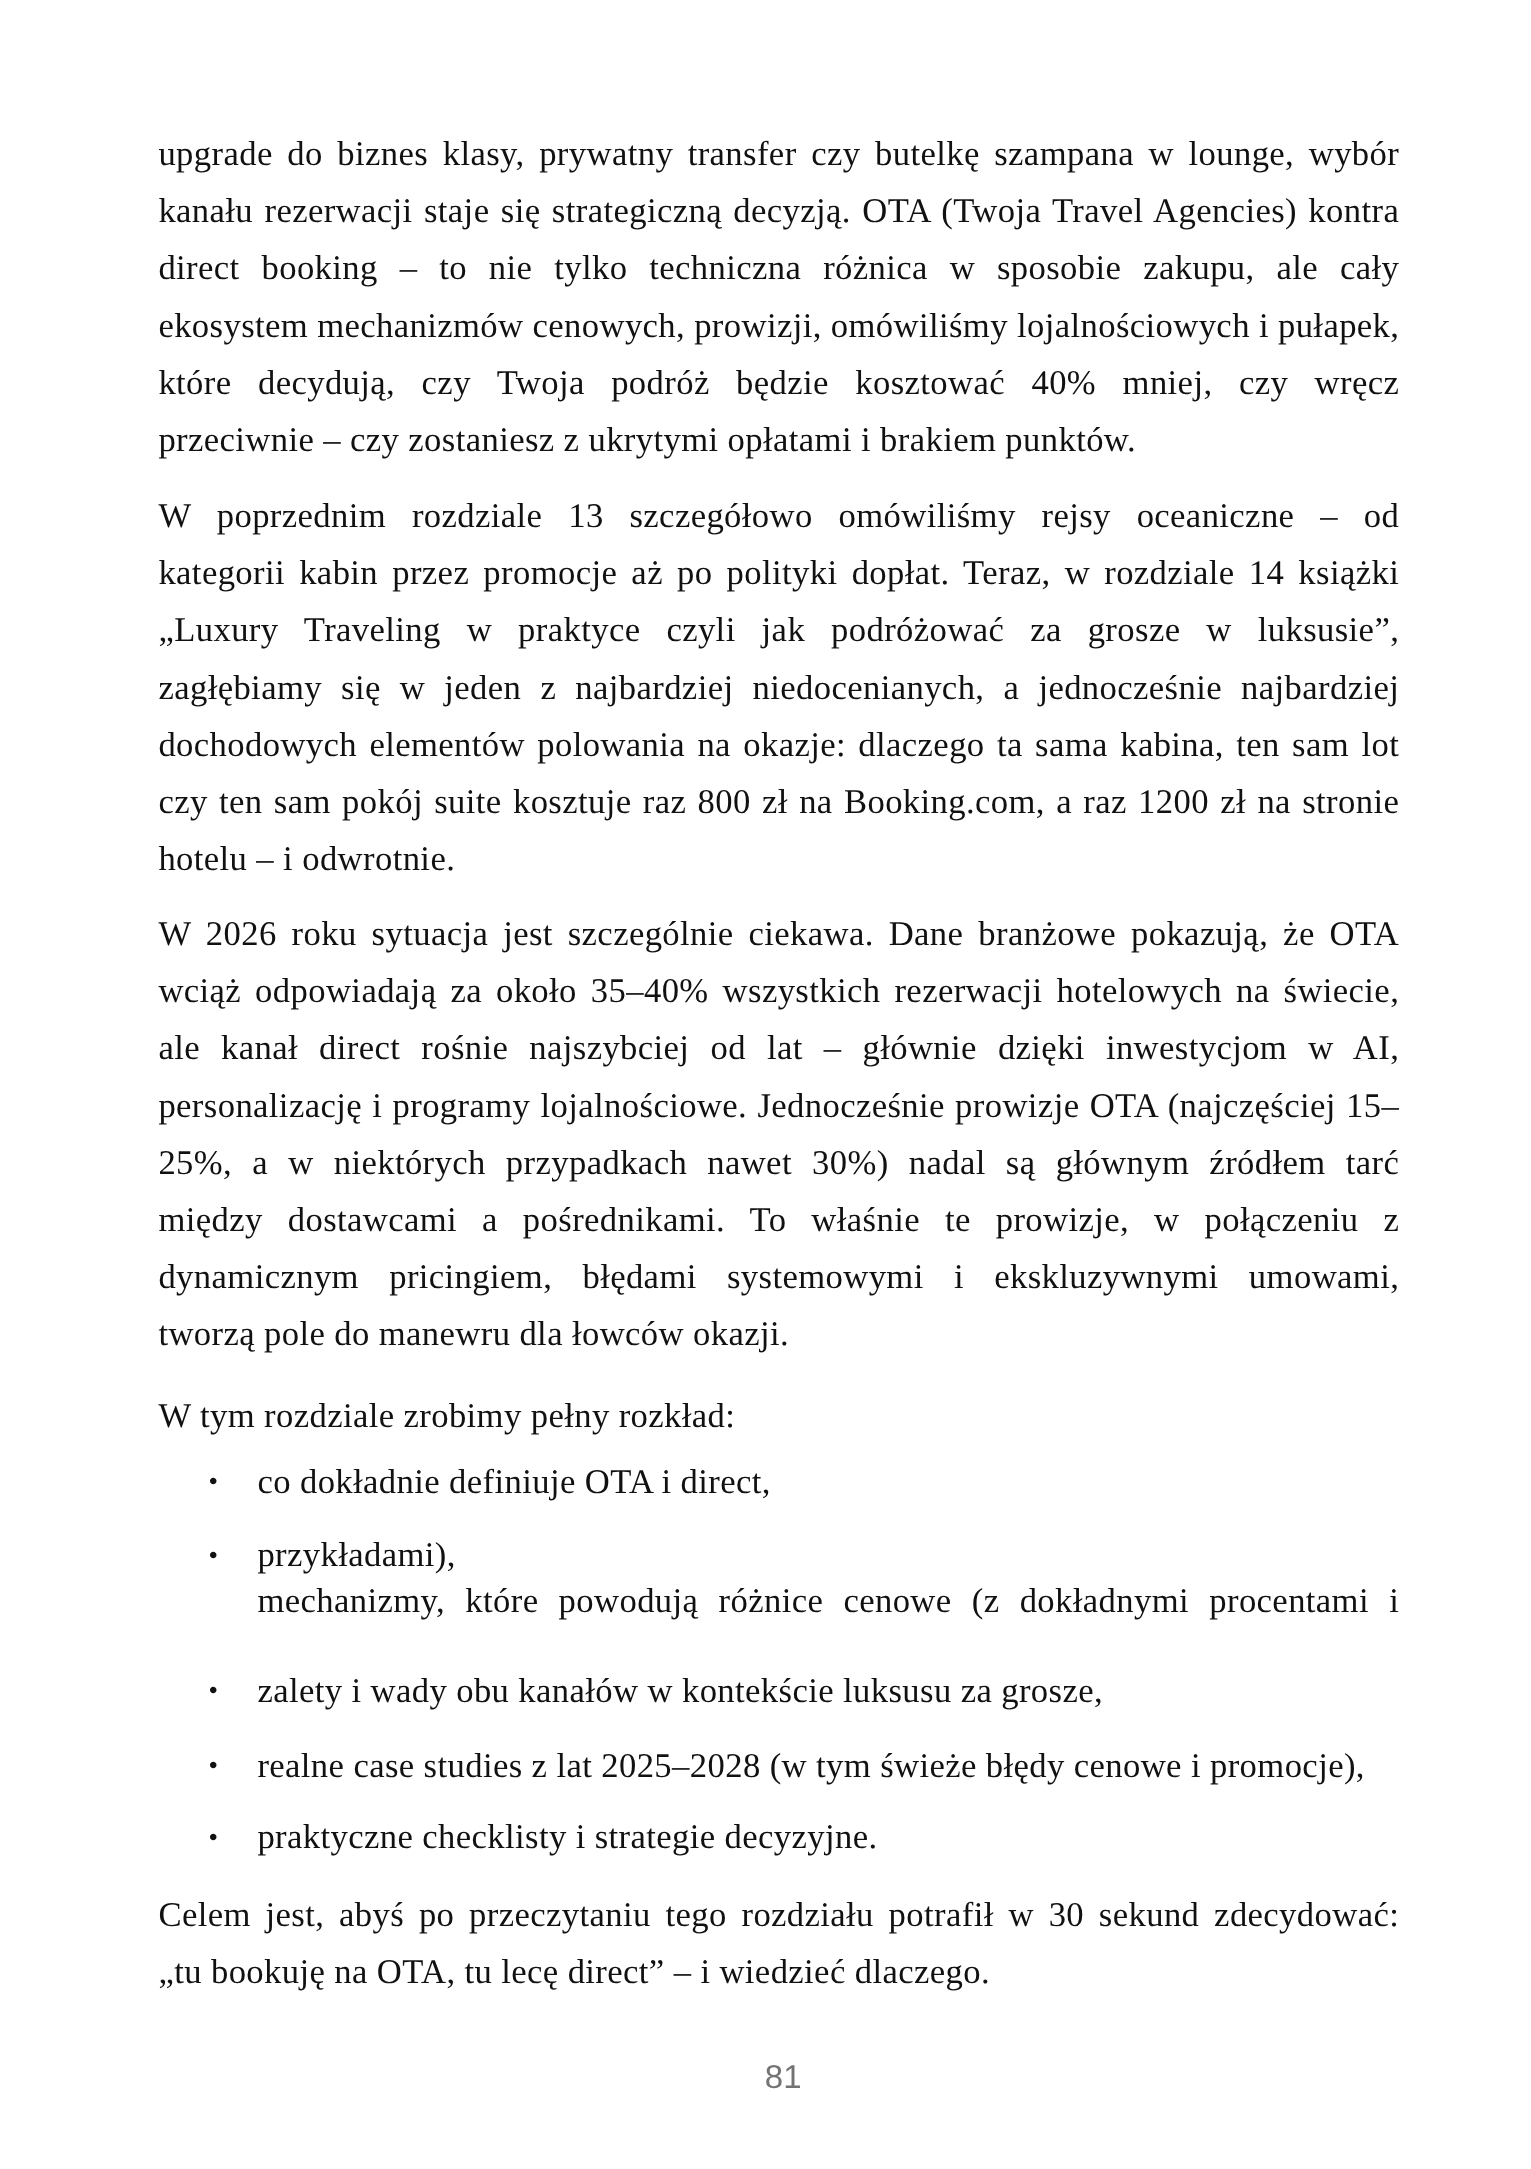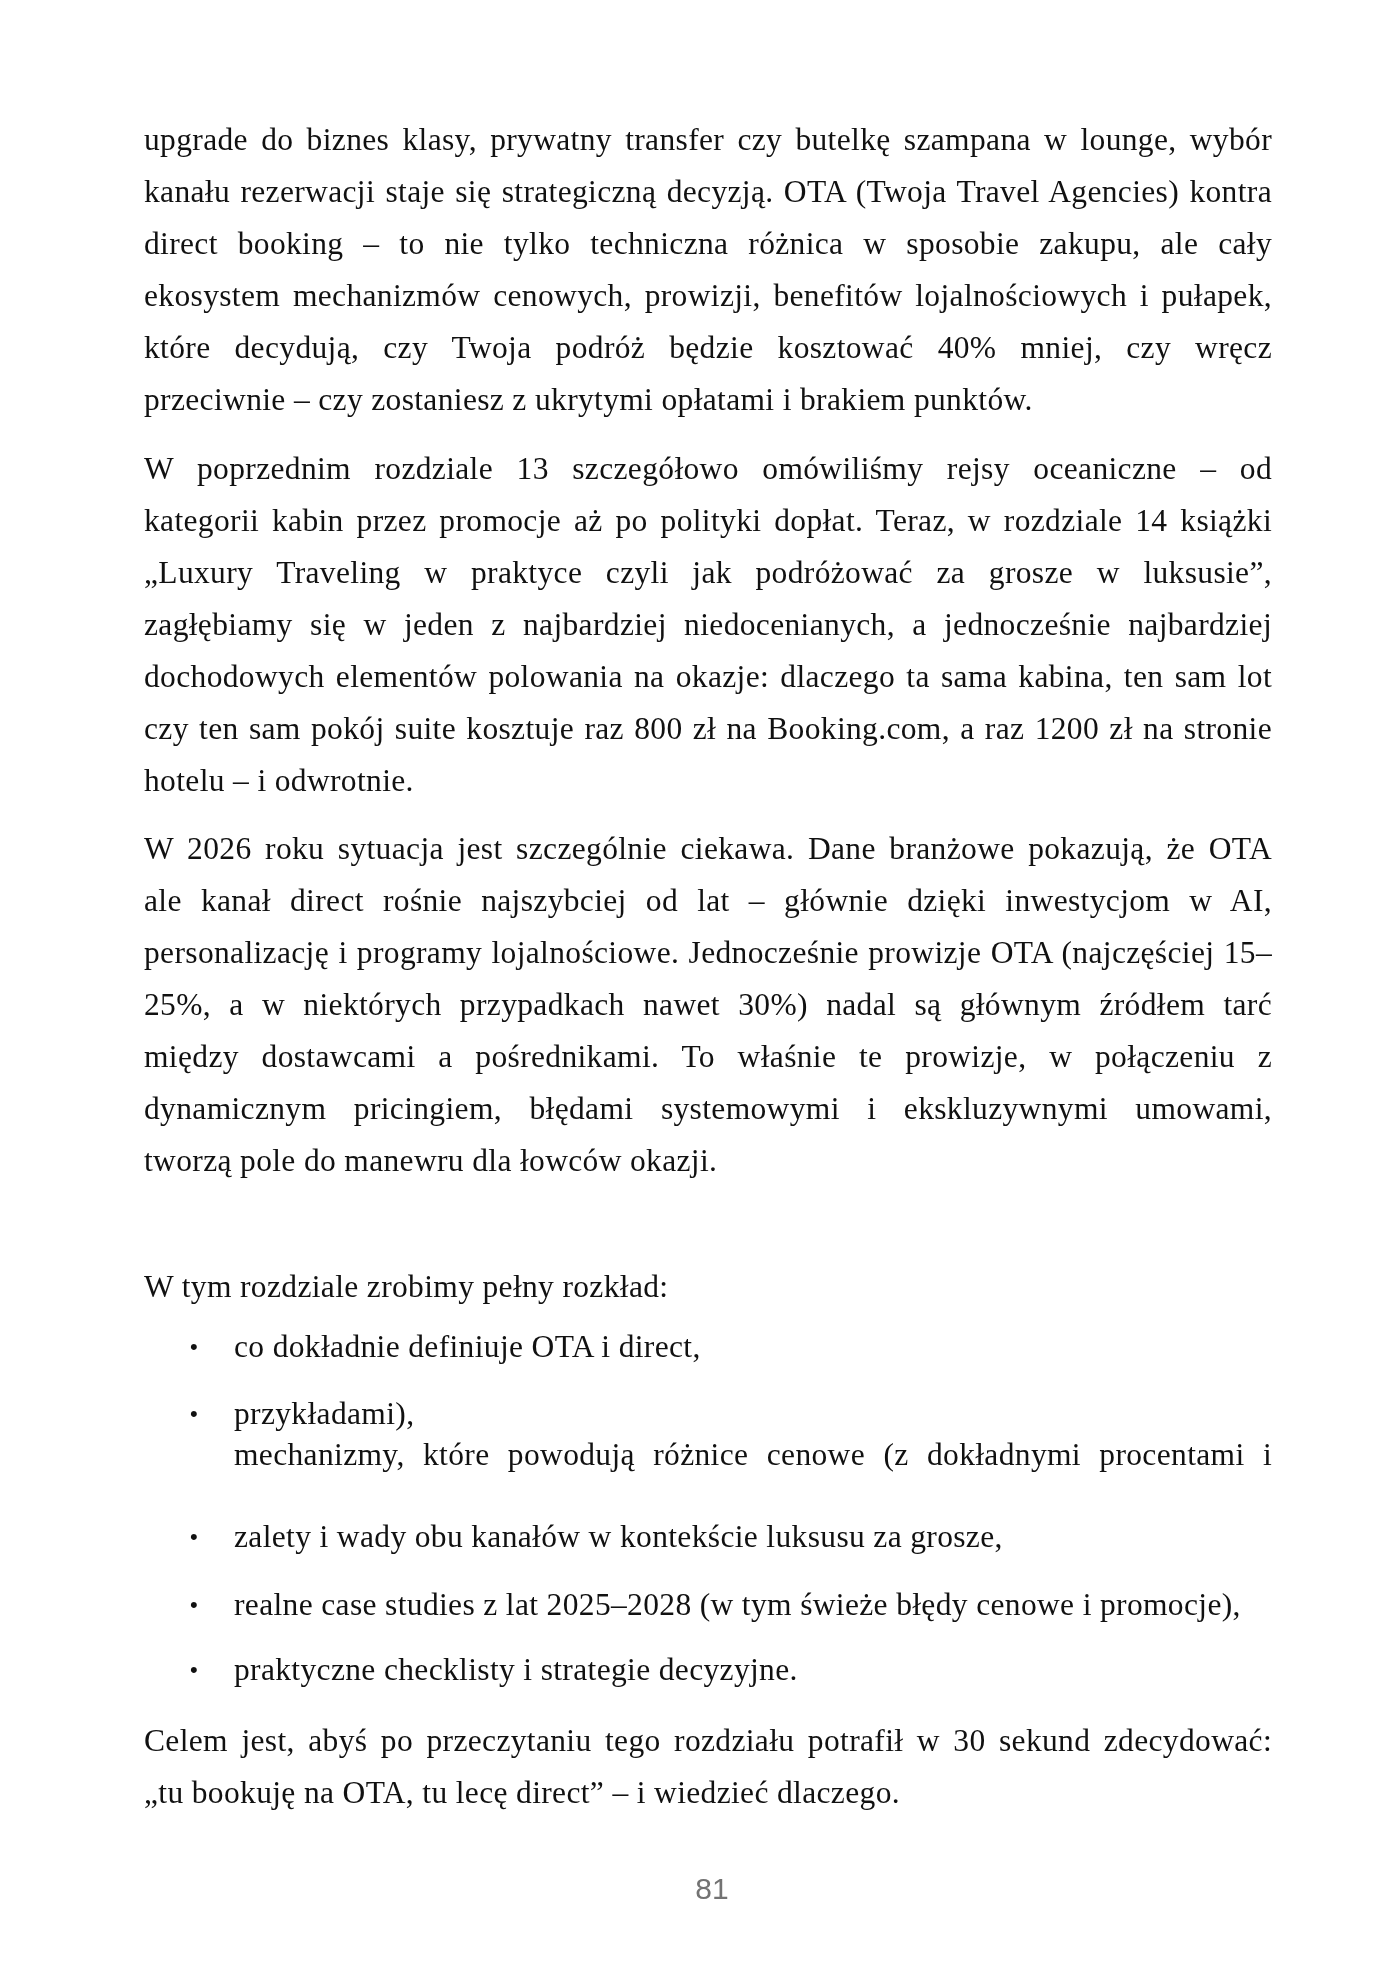--- a/index.html
+++ b/index.html
@@ -85,37 +85,38 @@
 </style>
 </head>
 <body>
 
 <div class="page">
 
   <div class="para" style="top:114px;">
     <span class="line">upgrade do biznes klasy, prywatny transfer czy butelkę szampana w lounge, wybór</span>
     <span class="line">kanału rezerwacji staje się strategiczną decyzją. OTA (Twoja Travel Agencies) kontra</span>
     <span class="line">direct booking – to nie tylko techniczna różnica w sposobie zakupu, ale cały</span>
-    <span class="line">ekosystem mechanizmów cenowych, prowizji, benefitów lojalnościowych i pułapek,</span>
+    <span class="line">ekosystem mechanizmów cenowych, prowizji, omówiliśmy lojalnościowych i pułapek,</span>
     <span class="line">które decydują, czy Twoja podróż będzie kosztować 40% mniej, czy wręcz</span>
     <span class="line last">przeciwnie – czy zostaniesz z ukrytymi opłatami i brakiem punktów.</span>
   </div>
 
   <div class="para" style="top:443px;">
     <span class="line">W poprzednim rozdziale 13 szczegółowo omówiliśmy rejsy oceaniczne – od</span>
     <span class="line">kategorii kabin przez promocje aż po polityki dopłat. Teraz, w rozdziale 14 książki</span>
     <span class="line">„Luxury Traveling w praktyce czyli jak podróżować za grosze w luksusie”,</span>
     <span class="line">zagłębiamy się w jeden z najbardziej niedocenianych, a jednocześnie najbardziej</span>
     <span class="line">dochodowych elementów polowania na okazje: dlaczego ta sama kabina, ten sam lot</span>
     <span class="line">czy ten sam pokój suite kosztuje raz 800 zł na Booking.com, a raz 1200 zł na stronie</span>
     <span class="line last">hotelu – i odwrotnie.</span>
   </div>
 
   <div class="para" style="top:823px;">
     <span class="line">W 2026 roku sytuacja jest szczególnie ciekawa. Dane branżowe pokazują, że OTA</span>
+    <span class="line">wciąż odpowiadają za około 35–40% wszystkich rezerwacji hotelowych na świecie,</span>
     <span class="line">ale kanał direct rośnie najszybciej od lat – głównie dzięki inwestycjom w AI,</span>
     <span class="line">personalizację i programy lojalnościowe. Jednocześnie prowizje OTA (najczęściej 15–</span>
     <span class="line">25%, a w niektórych przypadkach nawet 30%) nadal są głównym źródłem tarć</span>
     <span class="line">między dostawcami a pośrednikami. To właśnie te prowizje, w połączeniu z</span>
     <span class="line">dynamicznym pricingiem, błędami systemowymi i ekskluzywnymi umowami,</span>
     <span class="line last">tworzą pole do manewru dla łowców okazji.</span>
   </div>
 
   <div class="para" style="top:1261px;">
     <span class="line last">W tym rozdziale zrobimy pełny rozkład:</span>

